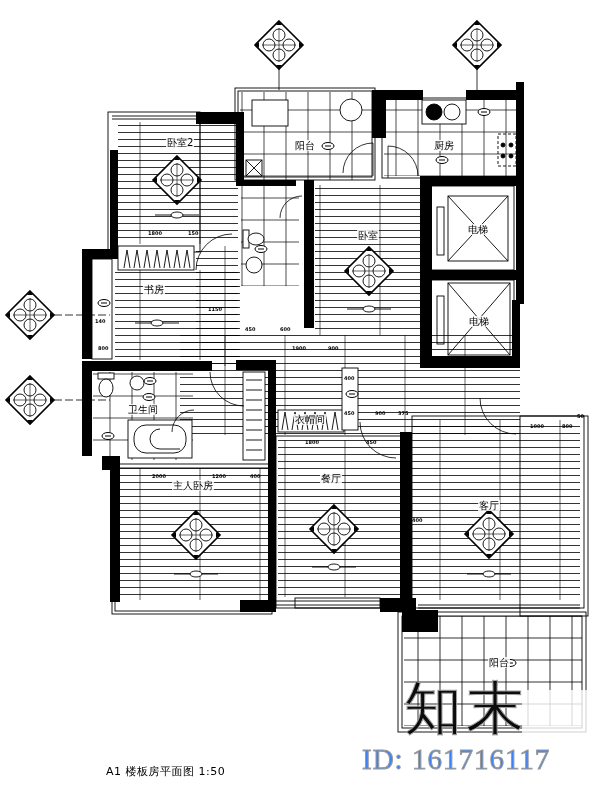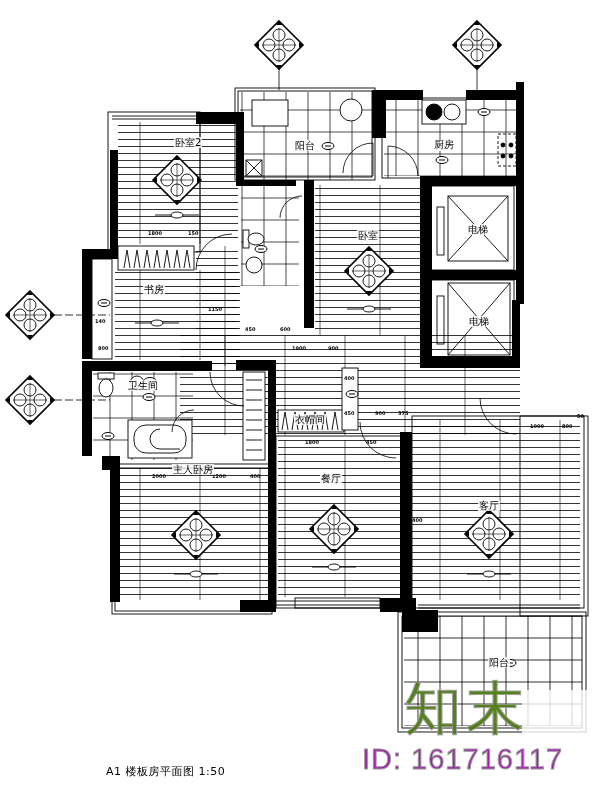--- a/index.html
+++ b/index.html
@@ -1,21 +1,21 @@
 <!DOCTYPE html>
 <html><head>
 <meta charset="utf-8">
 <style>
   html, body { margin: 0; padding: 0; background: #ffffff; }
   body { width: 600px; height: 800px; position: relative; overflow: hidden; font-family: "DejaVu Sans", sans-serif; }
   #plan { position: absolute; left: 0; top: 0; width: 600px; height: 800px; }
   .dim { font-family: "DejaVu Sans", sans-serif; font-size: 5px; fill: #000; font-weight: bold; }
   .title-text { position: absolute; left: 106px; top: 764px; font-size: 11px; color: #000; font-family: "DejaVu Sans", sans-serif; letter-spacing: 0.5px; }
-  .wm-logo { position: absolute; left: 404px; top: 670px; font-size: 58px; color: #4d7c0f; -webkit-text-stroke: 1px #9a9a9a; font-family: "DejaVu Sans", sans-serif; letter-spacing: 4px; opacity: 0.95; }
-  .wm-id { position: absolute; left: 362px; top: 743px; font-size: 29px; color: #a21caf; -webkit-text-stroke: 1px #9a9a9a; font-family: Liberation Sans, sans-serif; letter-spacing: 1px; }
+  .wm-logo { position: absolute; left: 404px; top: 670px; font-size: 58px; color: #000000; -webkit-text-stroke: 1px #9a9a9a; font-family: "DejaVu Sans", sans-serif; letter-spacing: 4px; opacity: 0.95; }
+  .wm-id { position: absolute; left: 362px; top: 743px; font-size: 29px; color: #3b82f6; -webkit-text-stroke: 1px #9a9a9a; font-family: Liberation Serif, serif; letter-spacing: 1px; }
   .room-label { position: absolute; font-size: 10px; color: #000; font-family: "DejaVu Sans", sans-serif; background: rgba(255,255,255,0.85); padding: 0 1px; line-height: 11px; }
 </style>
 </head>
 <body>
 
 <svg id="plan" viewBox="0 0 600 800" xmlns="http://www.w3.org/2000/svg">
   <defs>
     <pattern id="wood" width="60" height="7" patternUnits="userSpaceOnUse">
       <line x1="0" y1="6.5" x2="60" y2="6.5" stroke="#000" stroke-width="0.8"></line>
       <line x1="20" y1="0" x2="20" y2="7" stroke="#000" stroke-width="0.6"></line>
@@ -285,30 +285,30 @@
     <text class="dim" x="577" y="418">50</text>
     <text class="dim" x="98" y="350">800</text>
     <text class="dim" x="95" y="323">140</text>
   </g>
 
   <g>
     <rect x="522" y="690" width="78" height="60" fill="#fff" opacity="0.8"></rect>
   </g>
 </svg>
 
-<div class="room-label" style="left:166px;top:137px;margin-left:8px;">卧室2</div>
+<div class="room-label" style="left:166px;top:137px;">卧室2</div>
 <div class="room-label" style="left:294px;top:140px;">阳台</div>
-<div class="room-label" style="left:433px;top:140px;font-family:Liberation Mono, monospace;">厨房</div>
+<div class="room-label" style="left:433px;top:140px;">厨房</div>
 <div class="room-label" style="left:357px;top:230px;text-align:right;">卧室</div>
 <div class="room-label" style="left:467px;top:224px;">电梯</div>
 <div class="room-label" style="left:468px;top:316px;">电梯</div>
 <div class="room-label" style="left:143px;top:284px;">书房</div>
-<div class="room-label" style="left:127px;top:380px;text-align:center;">卫生间</div>
+<div class="room-label" style="left:127px;top:404px;text-align:center;">卫生间</div>
 <div class="room-label" style="left:294px;top:378px;margin-top:36px;">衣帽间</div>
-<div class="room-label" style="left:172px;top:464px;">主人卧房</div>
+<div class="room-label" style="left:172px;top:480px;">主人卧房</div>
 <div class="room-label" style="left:320px;top:473px;">餐厅</div>
 <div class="room-label" style="left:478px;top:500px;">客厅</div>
 <div class="room-label" style="left:488px;top:657px;">阳台</div>
 
 <div class="title-text">A1 楼板房平面图 1:50</div>
 
 <div class="wm-logo">知末</div>
 <div class="wm-id">ID: 161716117</div>
 
 </body></html>

